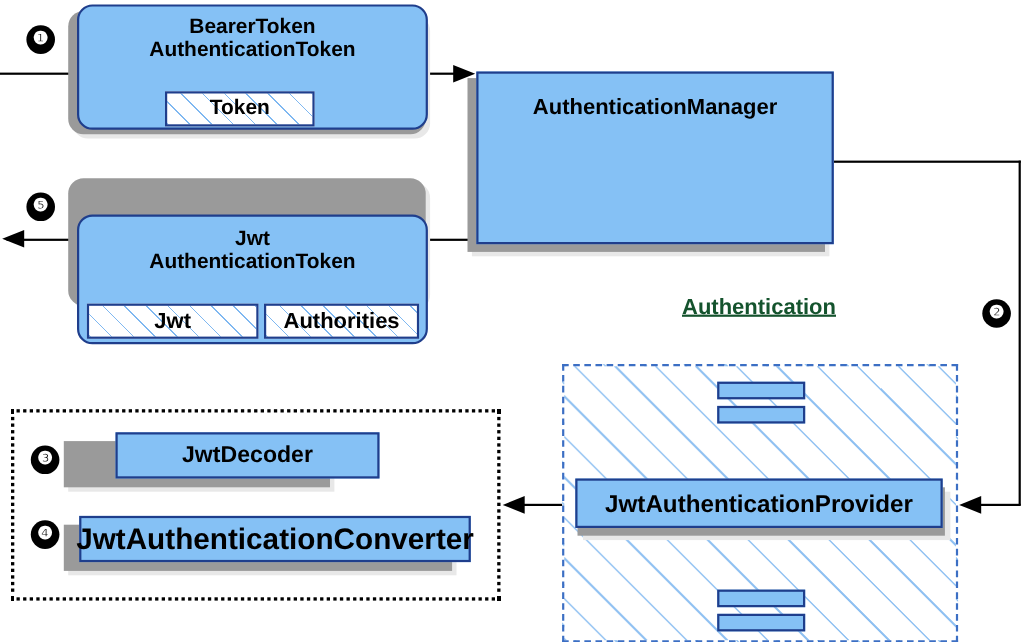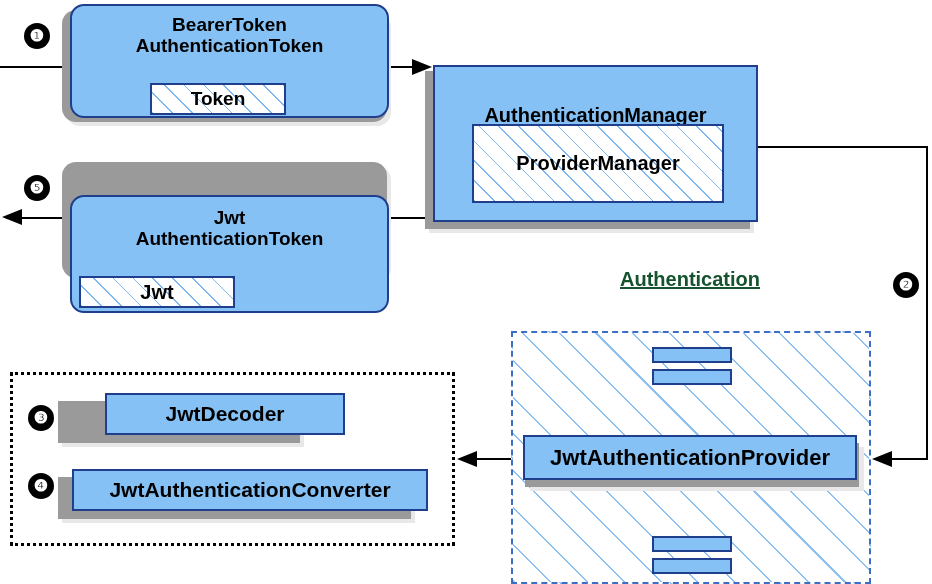--- a/index.html
+++ b/index.html
@@ -167,41 +167,41 @@
       <div>BearerToken</div>
       <div>AuthenticationToken</div>
     </div>
     <div class="hatch-box" style="position:absolute;left:78px;top:77px;width:136px;height:32px;font-size:19px;">
       <span>Token</span>
     </div>
   </div>
 
   <div class="abs shadow-light" style="left:429px;top:75px;width:325px;height:158px;"></div>
   <div class="abs shadow-dark" style="left:425px;top:71px;width:325px;height:158px;"></div>
-  <div class="abs blue-box" style="left:433px;top:65px;width:325px;height:157px;flex-direction:column;justify-content:flex-start;padding-top:37px;">
+  <div class="abs blue-box" style="left:433px;top:65px;width:325px;height:157px;flex-direction:column;justify-content:flex-start;padding-top:20px;">
     <div style="font-size:20px;">AuthenticationManager</div>
-    <div class="hatch-box" style="position:absolute;left:37px;top:57px;width:252px;height:79px;font-size:20px;">
-      <span>ProviderManager</span>
-    </div>
   </div>
 
   <div class="abs marker" style="left:24px;top:175px;">
     <span>❺</span>
   </div>
 
   <div class="abs rounded shadow-light" style="left:66px;top:166px;width:325px;height:116px;"></div>
   <div class="abs rounded shadow-dark" style="left:62px;top:162px;width:325px;height:116px;"></div>
   <div class="abs blue-box rounded" style="left:70px;top:156px;width:319px;height:118px;flex-direction:column;justify-content:flex-start;padding-top:10px;margin-top:39px;">
     <div style="font-size:19px;line-height:1.12;">
       <div>Jwt</div>
       <div>AuthenticationToken</div>
     </div>
     <div class="hatch-box" style="position:absolute;left:7px;top:79px;width:156px;height:32px;font-size:20px;">
       <span>Jwt</span>
     </div>
+    <div class="hatch-box" style="position:absolute;left:168px;top:79px;width:141px;height:32px;font-size:20px;">
+      <span>Authorities</span>
+    </div>
   </div>
 
   <div class="abs label-title" style="left:535px;top:268px;width:310px;font-size:20px;">
     <div>Authentication</div>
   </div>
 
   <div class="abs marker" style="left:893px;top:272px;">
     <span>❷</span>
   </div>
 
@@ -230,17 +230,17 @@
   <div class="abs blue-box" style="left:72px;top:393px;width:240px;height:42px;font-size:21px;margin-left:33px;">
     <span>JwtDecoder</span>
   </div>
 
   <div class="abs marker" style="left:28px;top:473px;">
     <span>❹</span>
   </div>
 
   <div class="abs shadow-light" style="left:62px;top:481px;width:353px;height:42px;"></div>
   <div class="abs shadow-dark" style="left:58px;top:477px;width:353px;height:42px;"></div>
-  <div class="abs blue-box" style="left:72px;top:469px;width:356px;height:42px;font-size:21px;">
+  <div class="abs blue-box" style="left:72px;top:469px;width:356px;height:42px;font-size:27px;">
     <span>JwtAuthenticationConverter</span>
   </div>
 
 </div>
 
 </body></html>

